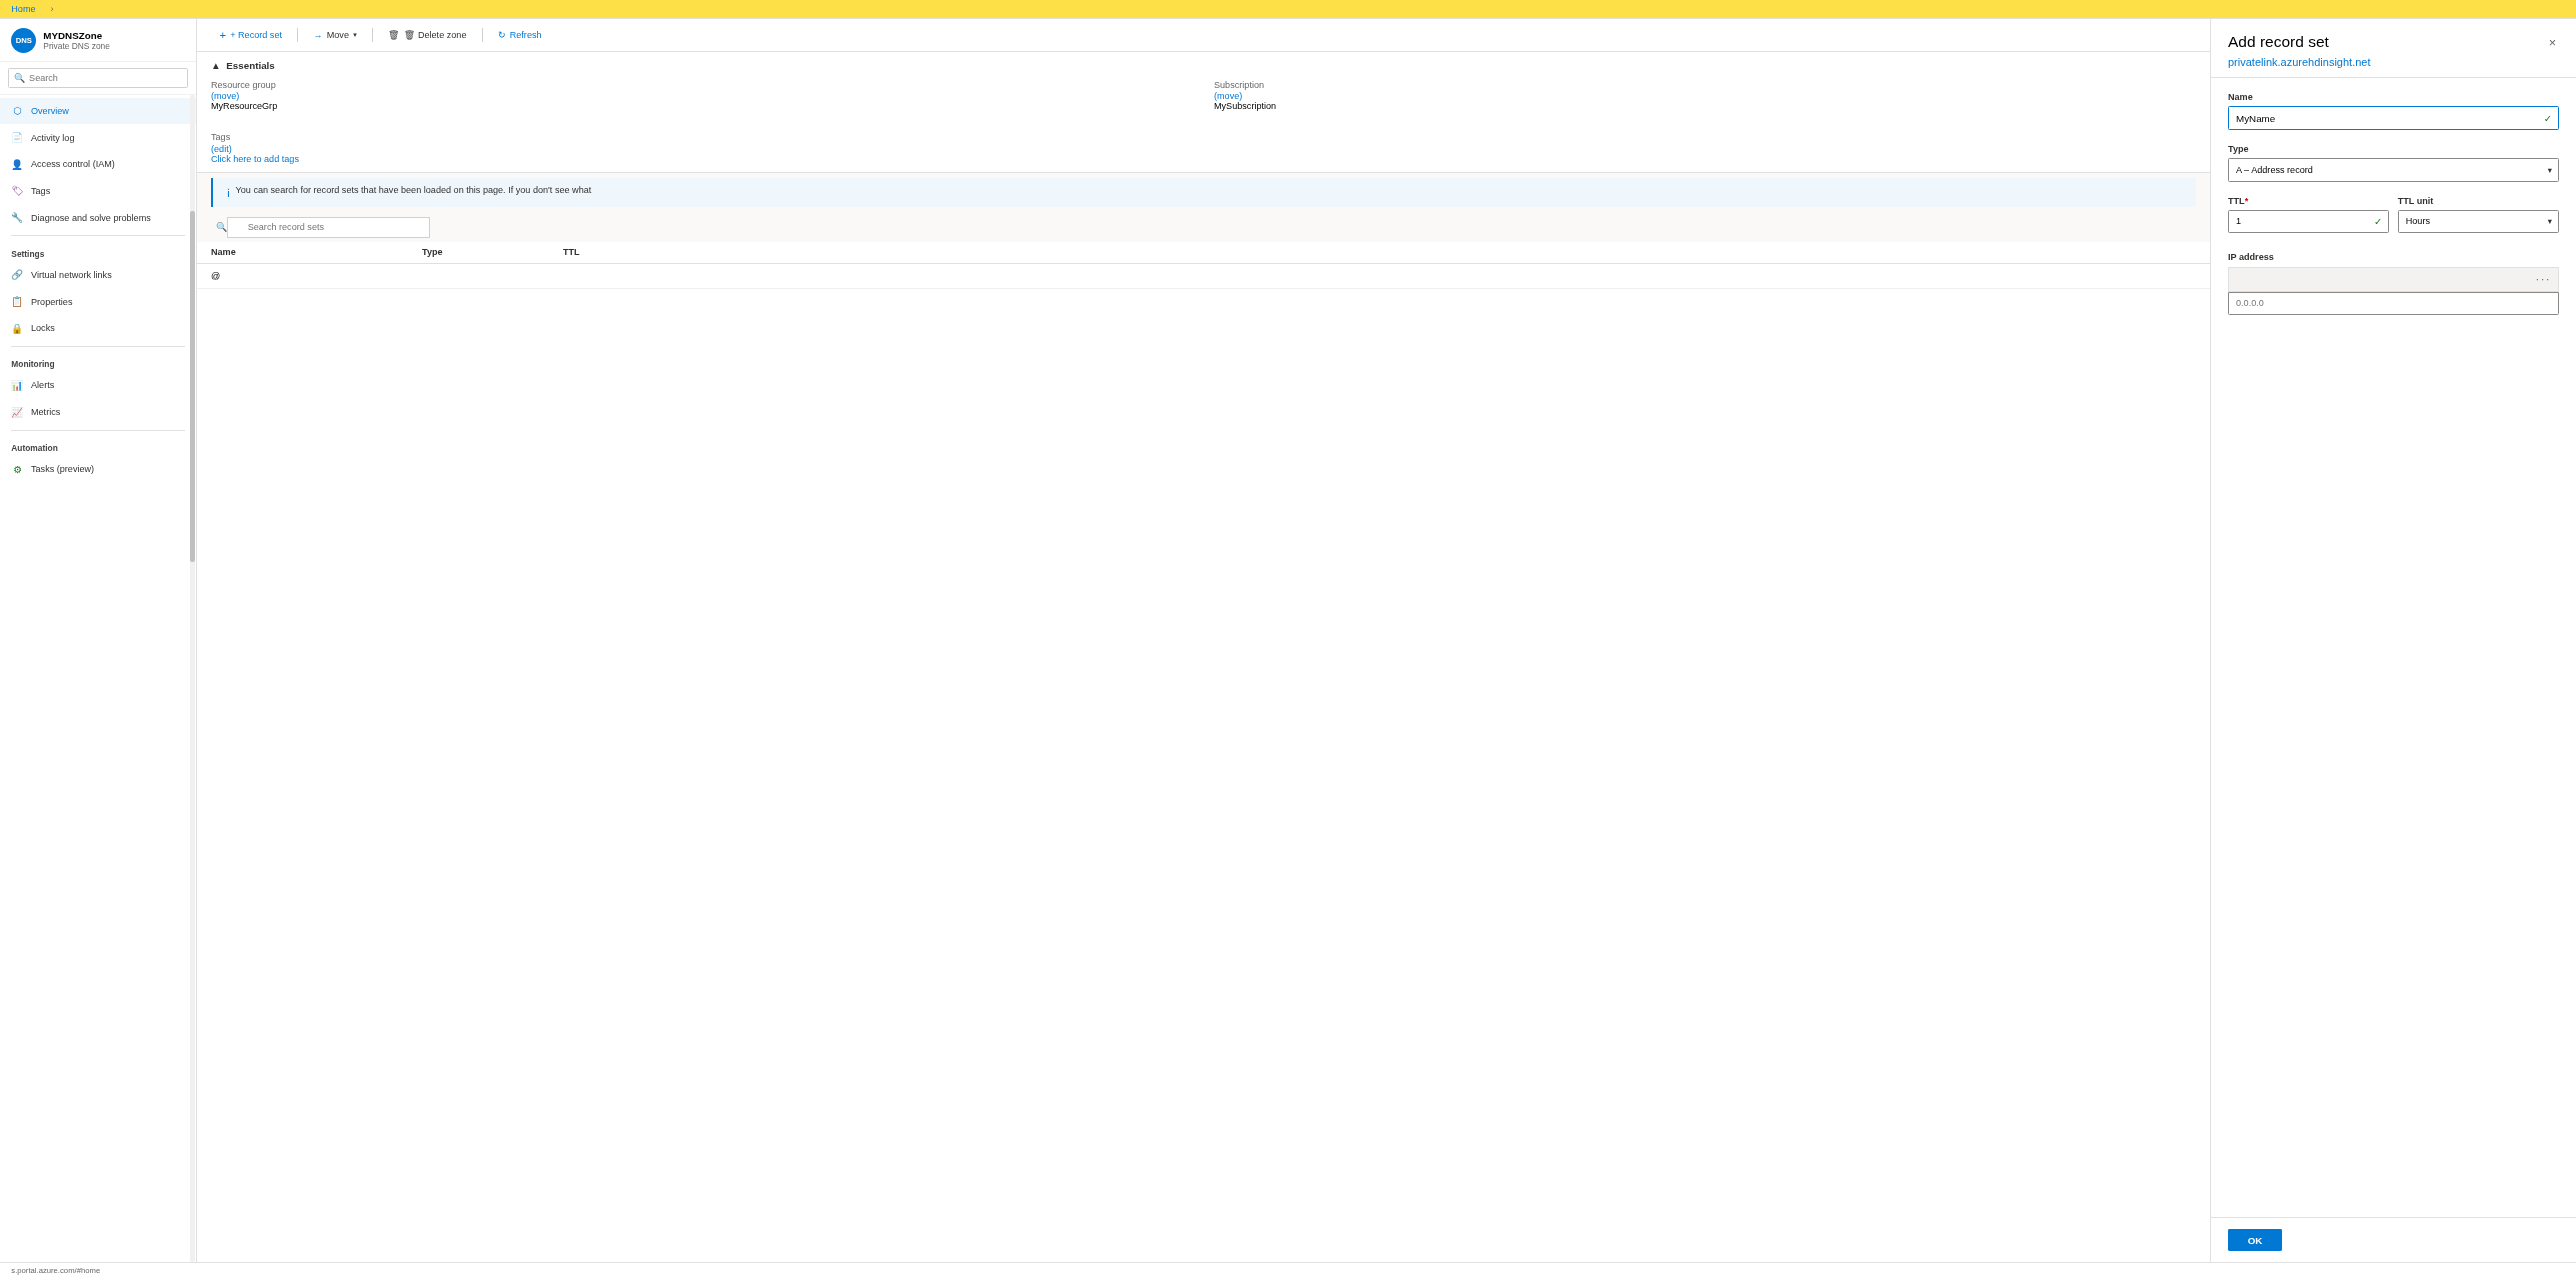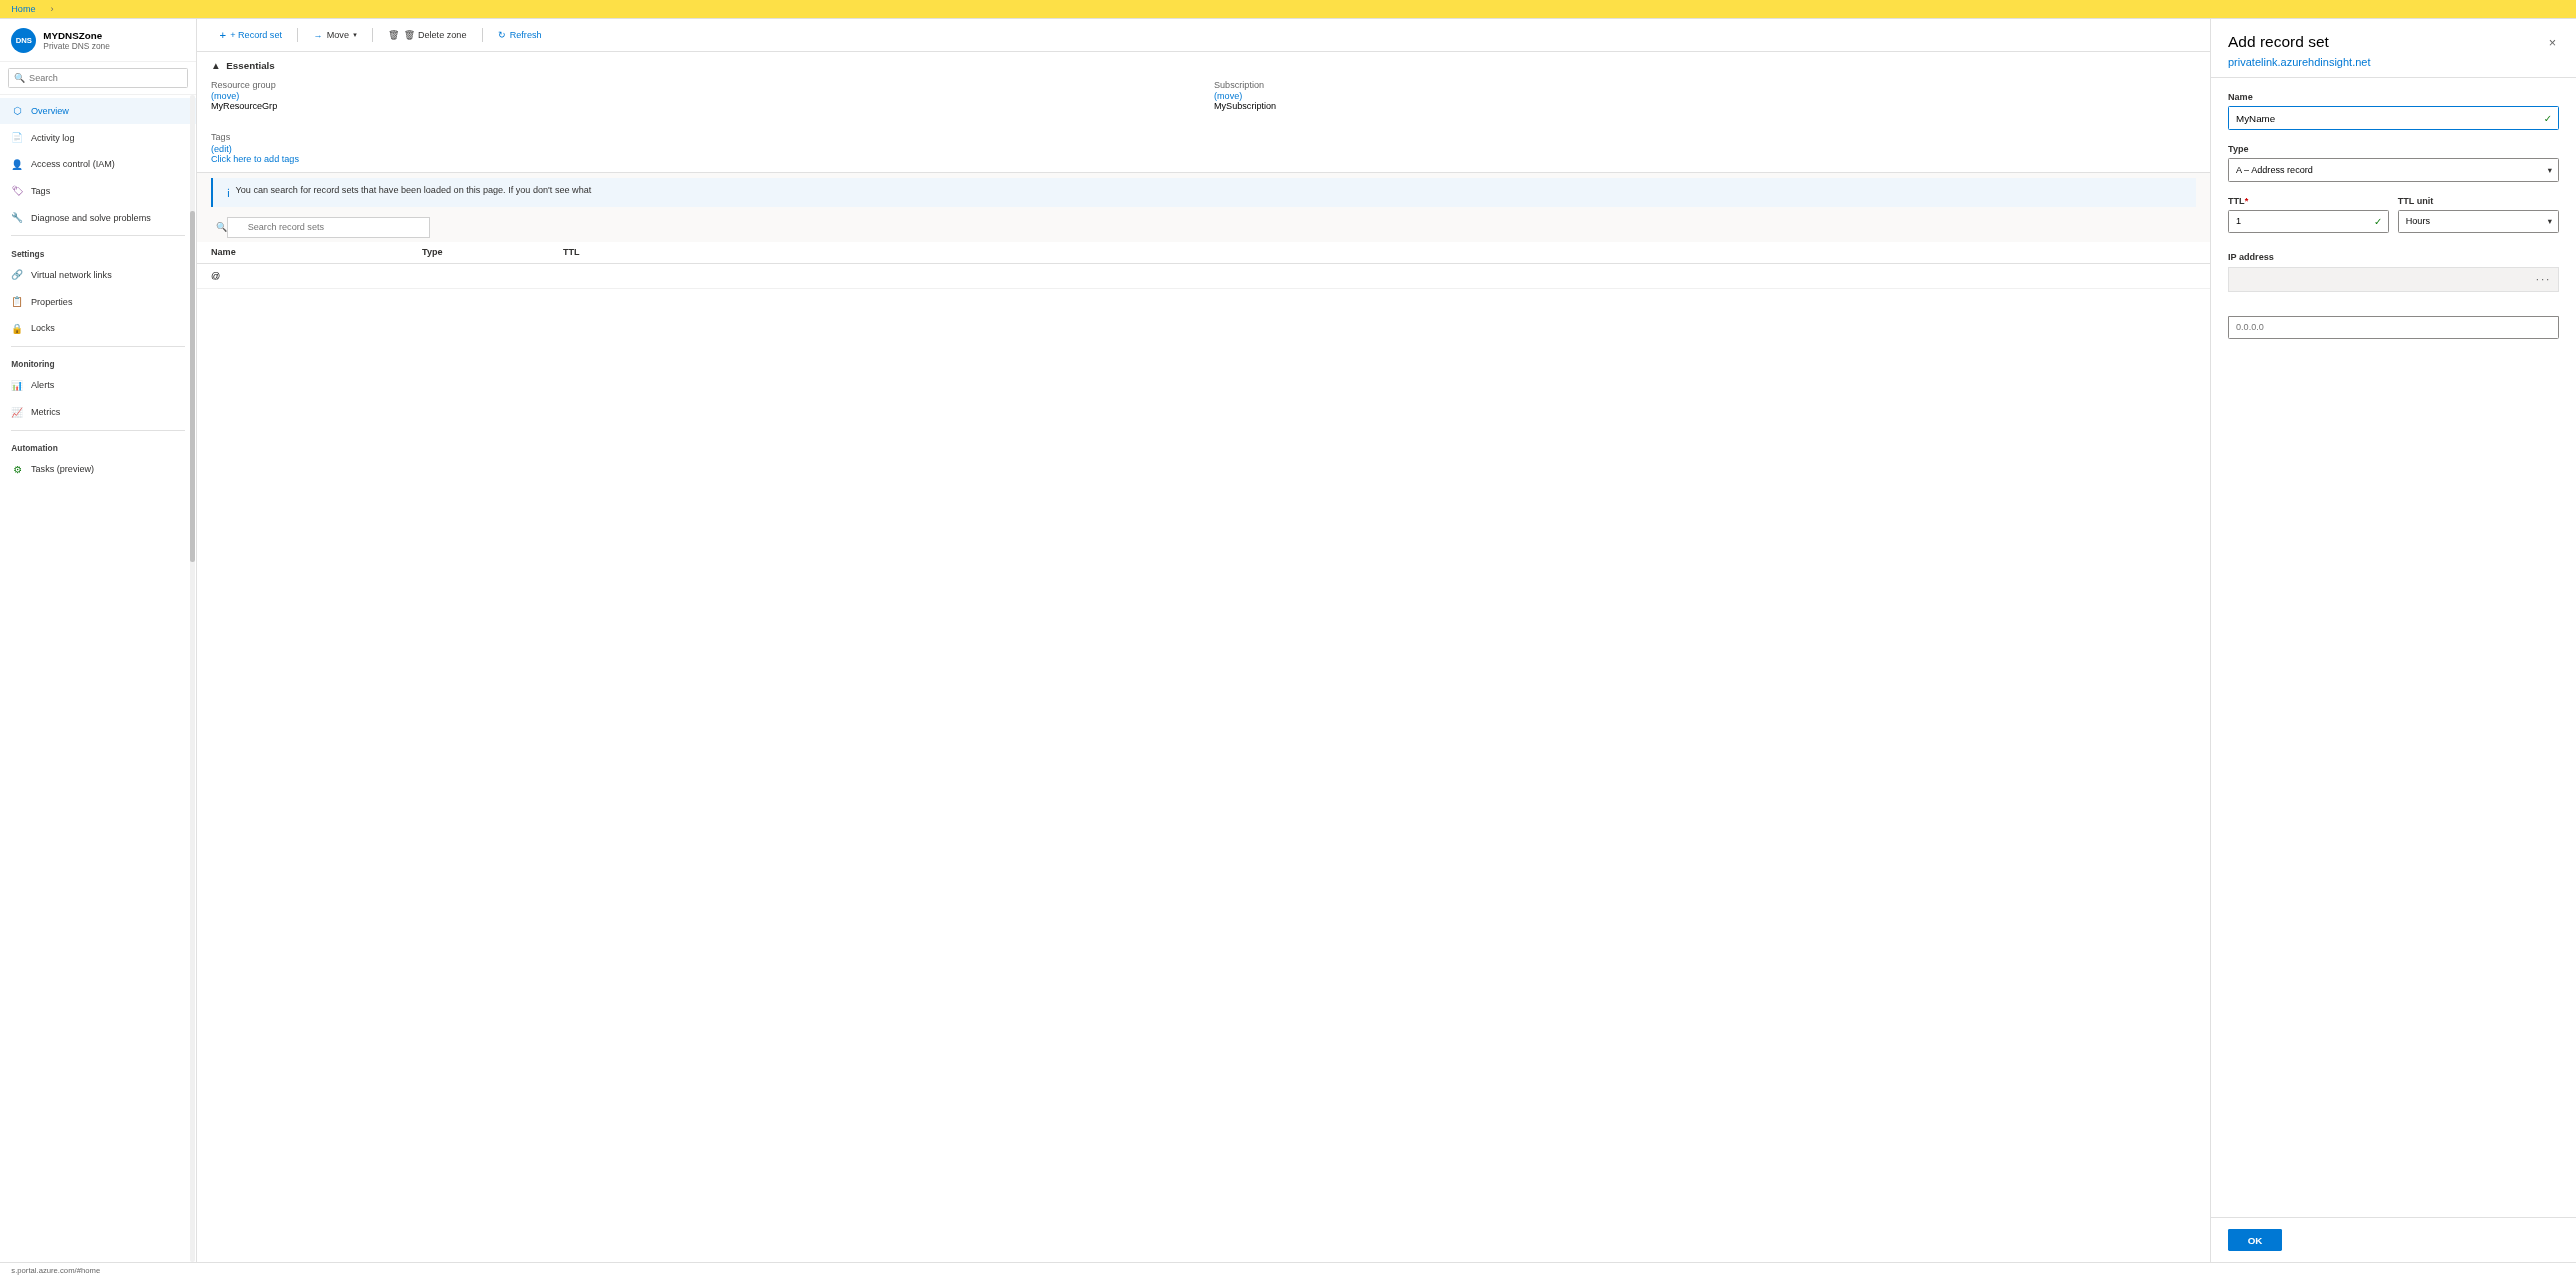--- a/index.html
+++ b/index.html
@@ -71,21 +71,21 @@
     .field-select { width: 100%; border: 0.7px solid #8a8886; padding: 5.6px 25px 5.6px 7px; font-size: 9.1px; border-radius: 1.4px; outline: none; appearance: none; background: #fff; cursor: pointer; }
     .select-wrap { position: relative; }
     .select-arrow { position: absolute; right: 7px; top: 50%; transform: translateY(-50%); color: #323130; font-size: 8.4px; pointer-events: none; }
 
     .ttl-row { display: flex; gap: 8.4px; }
     .ttl-field { flex: 1; }
     .ttl-unit-field { flex: 1; }
 
     .ip-section { margin-top: 5.6px; }
     .ip-more { background: none; border: none; cursor: pointer; font-size: 11.3px; color: #666; letter-spacing: 1.4px; }
-    .ip-input { width: 100%; border: 0.7px solid #8a8886; padding: 5.6px 7px; font-size: 9.1px; border-radius: 1.4px; outline: none; margin-top: 24px; }
+    .ip-input { width: 100%; border: 0.7px solid #8a8886; padding: 5.6px 7px; font-size: 9.1px; border-radius: 1.4px; outline: none; }
 
     .panel-footer { padding: 11.3px 17px; border-top: 0.7px solid #e0e0e0; display: flex; gap: 5.6px; }
     .btn-ok { background: #0078d4; color: #fff; border: none; padding: 5.6px 19.7px; font-size: 9.8px; border-radius: 1.4px; cursor: pointer; font-weight: 600; }
   </style>
 </head>
 <body>
 
 <div style="background:#fde047; padding:4.2px 11.3px; border-bottom:0.7px solid #e0e0e0; display:flex; align-items:center; gap:15px; font-size:9.1px;">
   <span style="color:#0078d4; cursor:pointer;">Home</span>
   <span style="color:#666;">›</span>

